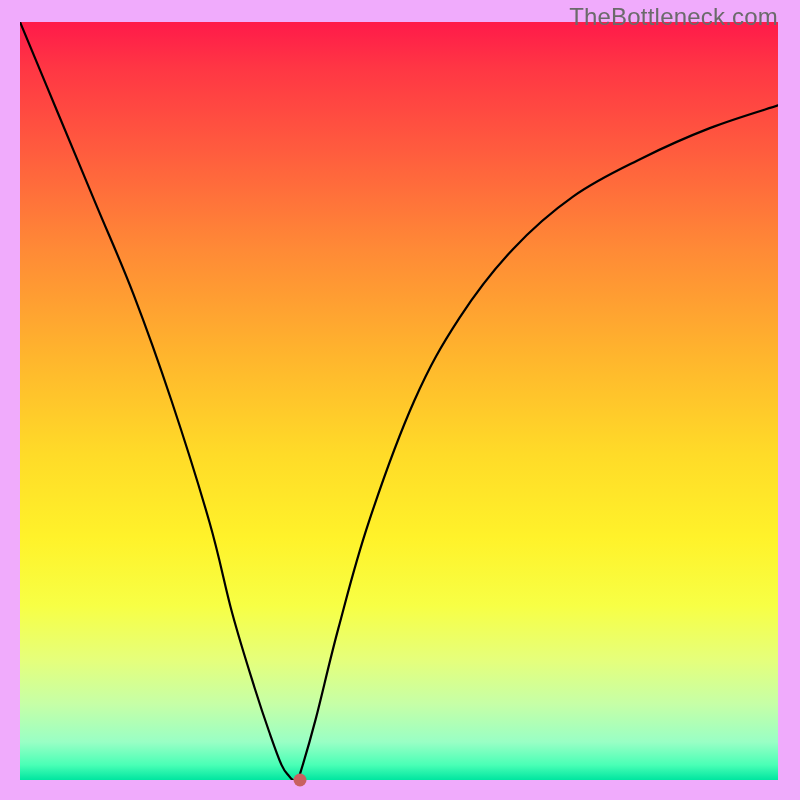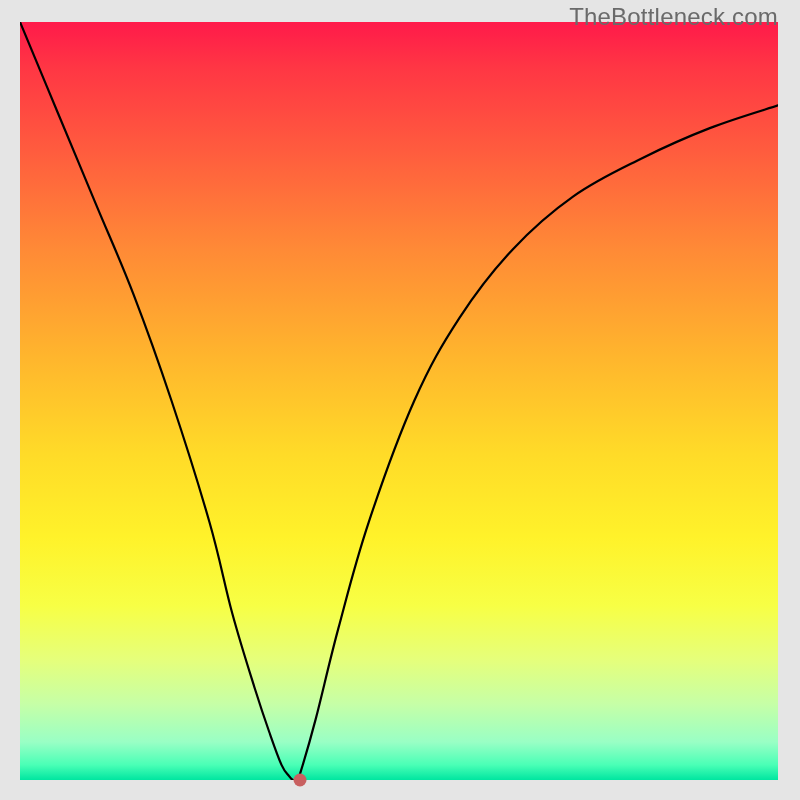--- a/index.html
+++ b/index.html
@@ -8,21 +8,21 @@
     width: 800px;
     height: 800px;
     background: #000;
     overflow: hidden;
     font-family: Arial, Helvetica, sans-serif;
   }
   .frame {
     position: relative;
     width: 800px;
     height: 800px;
-    background: #e5e5e5;
+    background: #f0abfc;
   }
   .watermark {
     position: absolute;
     top: 3px;
     right: 22px;
     color: #6a6a6a;
     font-size: 24px;
     font-weight: 500;
     letter-spacing: 0.2px;
     z-index: 3;

